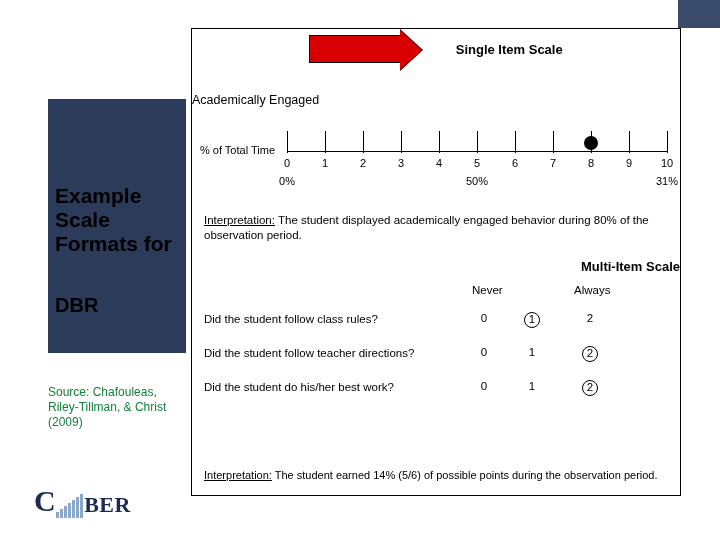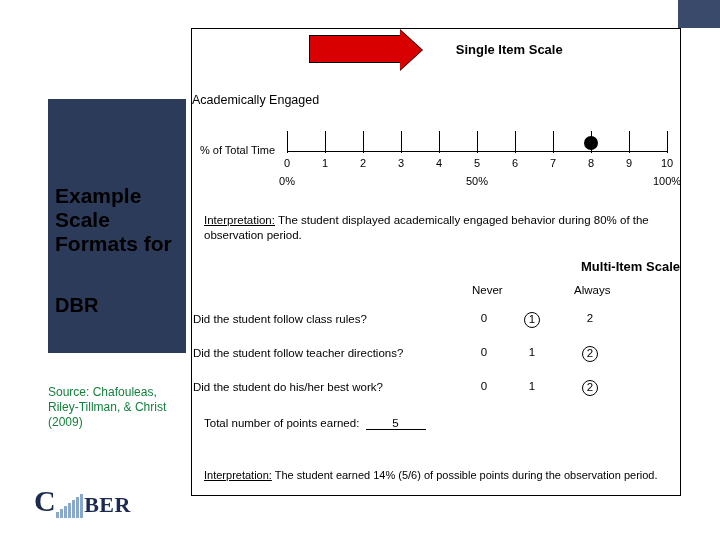--- a/index.html
+++ b/index.html
@@ -20,21 +20,21 @@
   .scale{position:absolute;top:94px;left:95px;width:380px}
   .baseline{position:absolute;top:28px;left:0;width:100%;height:1px;background:#000}
   .tick{position:absolute;top:8px;width:1px;height:22px;background:#000}
   .num{position:absolute;top:34px;font:11px Arial;transform:translateX(-50%)}
   .dot{position:absolute;top:20px;width:14px;height:14px;background:#000;border-radius:50%;transform:translate(-50%,-50%)}
   .pct{position:absolute;top:146px;font:11px Arial;transform:translateX(-50%)}
   .interp{position:absolute;top:184px;left:12px;right:21px;font:11.5px Arial;line-height:1.3}
   .interp u{text-decoration:underline}
   .mis-title{position:absolute;top:230px;width:100%;text-align:right;font:bold 13px Arial}
   .nv{position:absolute;top:255px;font:11.5px Arial;}
-  .qrow{position:absolute;left:1px;right:12px;font:11.5px Arial}
+  .qrow{position:absolute;left:12px;right:12px;font:11.5px Arial}
   .opt{position:absolute;font:11.5px Arial;transform:translateX(-50%)}
   .circ{border:1px solid #000;border-radius:50%;width:16px;height:16px;line-height:14px;text-align:center;font:11.5px Arial}
   .totrow{position:absolute;top:388px;left:12px;font:11.5px Arial}
   .totval{display:inline-block;border-bottom:1px solid #000;min-width:60px;text-align:center;margin:0 3px}
   .interp2{position:absolute;top:440px;left:12px;right:12px;font:11px Arial}
   .logo{position:absolute;left:34px;bottom:22px}
   .logo-bars{display:inline-block;vertical-align:bottom}
   .logo-bars span{display:inline-block;width:3px;background:#8aa8c8;margin-right:1px;vertical-align:bottom}
   .logo-text{font:bold 22px "Times New Roman",serif;color:#1a2a50;letter-spacing:.5px;vertical-align:bottom}
   .logo-text .big{font-size:30px}
@@ -79,21 +79,21 @@
         <div class="num" style="left: 304px;">8</div>
         <div class="dot" style="left: 304px;"></div>
         <div class="tick" style="left: 342px;"></div>
         <div class="num" style="left: 342px;">9</div>
         <div class="tick" style="left: 380px;"></div>
         <div class="num" style="left: 380px;">10</div>
       </div>
   </div>
   <div class="pct" style="left:95px">0%</div>
   <div class="pct" style="left:285px">50%</div>
-  <div class="pct" style="left:475px">100%</div>
+  <div class="pct" style="left:475px">31%</div>
 
   <div class="interp">
     <u>Interpretation:</u><span> The student displayed academically engaged behavior during 80% of the observation period.</span>
   </div>
 
   <div class="mis-title">Multi-Item Scale</div>
   <div class="nv" style="left:280px">Never</div>
   <div class="nv" style="left:382px">Always</div>
 
   <div id="qs">
@@ -104,24 +104,20 @@
       <div class="qrow" style="top: 318px;">Did the student follow teacher directions?</div>
       <div class="opt" style="left: 292px; top: 317px;">0</div>
       <div class="opt" style="left: 340px; top: 317px;">1</div>
       <div class="opt circ" style="left: 398px; top: 317px;">2</div>
       <div class="qrow" style="top: 352px;">Did the student do his/her best work?</div>
       <div class="opt" style="left: 292px; top: 351px;">0</div>
       <div class="opt" style="left: 340px; top: 351px;">1</div>
       <div class="opt circ" style="left: 398px; top: 351px;">2</div>
     </div>
 
-  <div class="totrow">
-    <span>Total number of points earned:</span>
-    <span class="totval">5</span>
-  </div>
 
   <div class="interp2">
     <u>Interpretation:</u><span> The student earned 14% (5/6) of possible points during the observation period.</span>
   </div>
 </div>
 
 <div class="logo">
   <span class="logo-text"><span class="big">C</span></span><span class="logo-bars"><span style="height:6px"></span><span style="height:9px"></span><span style="height:12px"></span><span style="height:15px"></span><span style="height:18px"></span><span style="height:21px"></span><span style="height:24px"></span></span><span class="logo-text">BER</span>
 </div>
 

